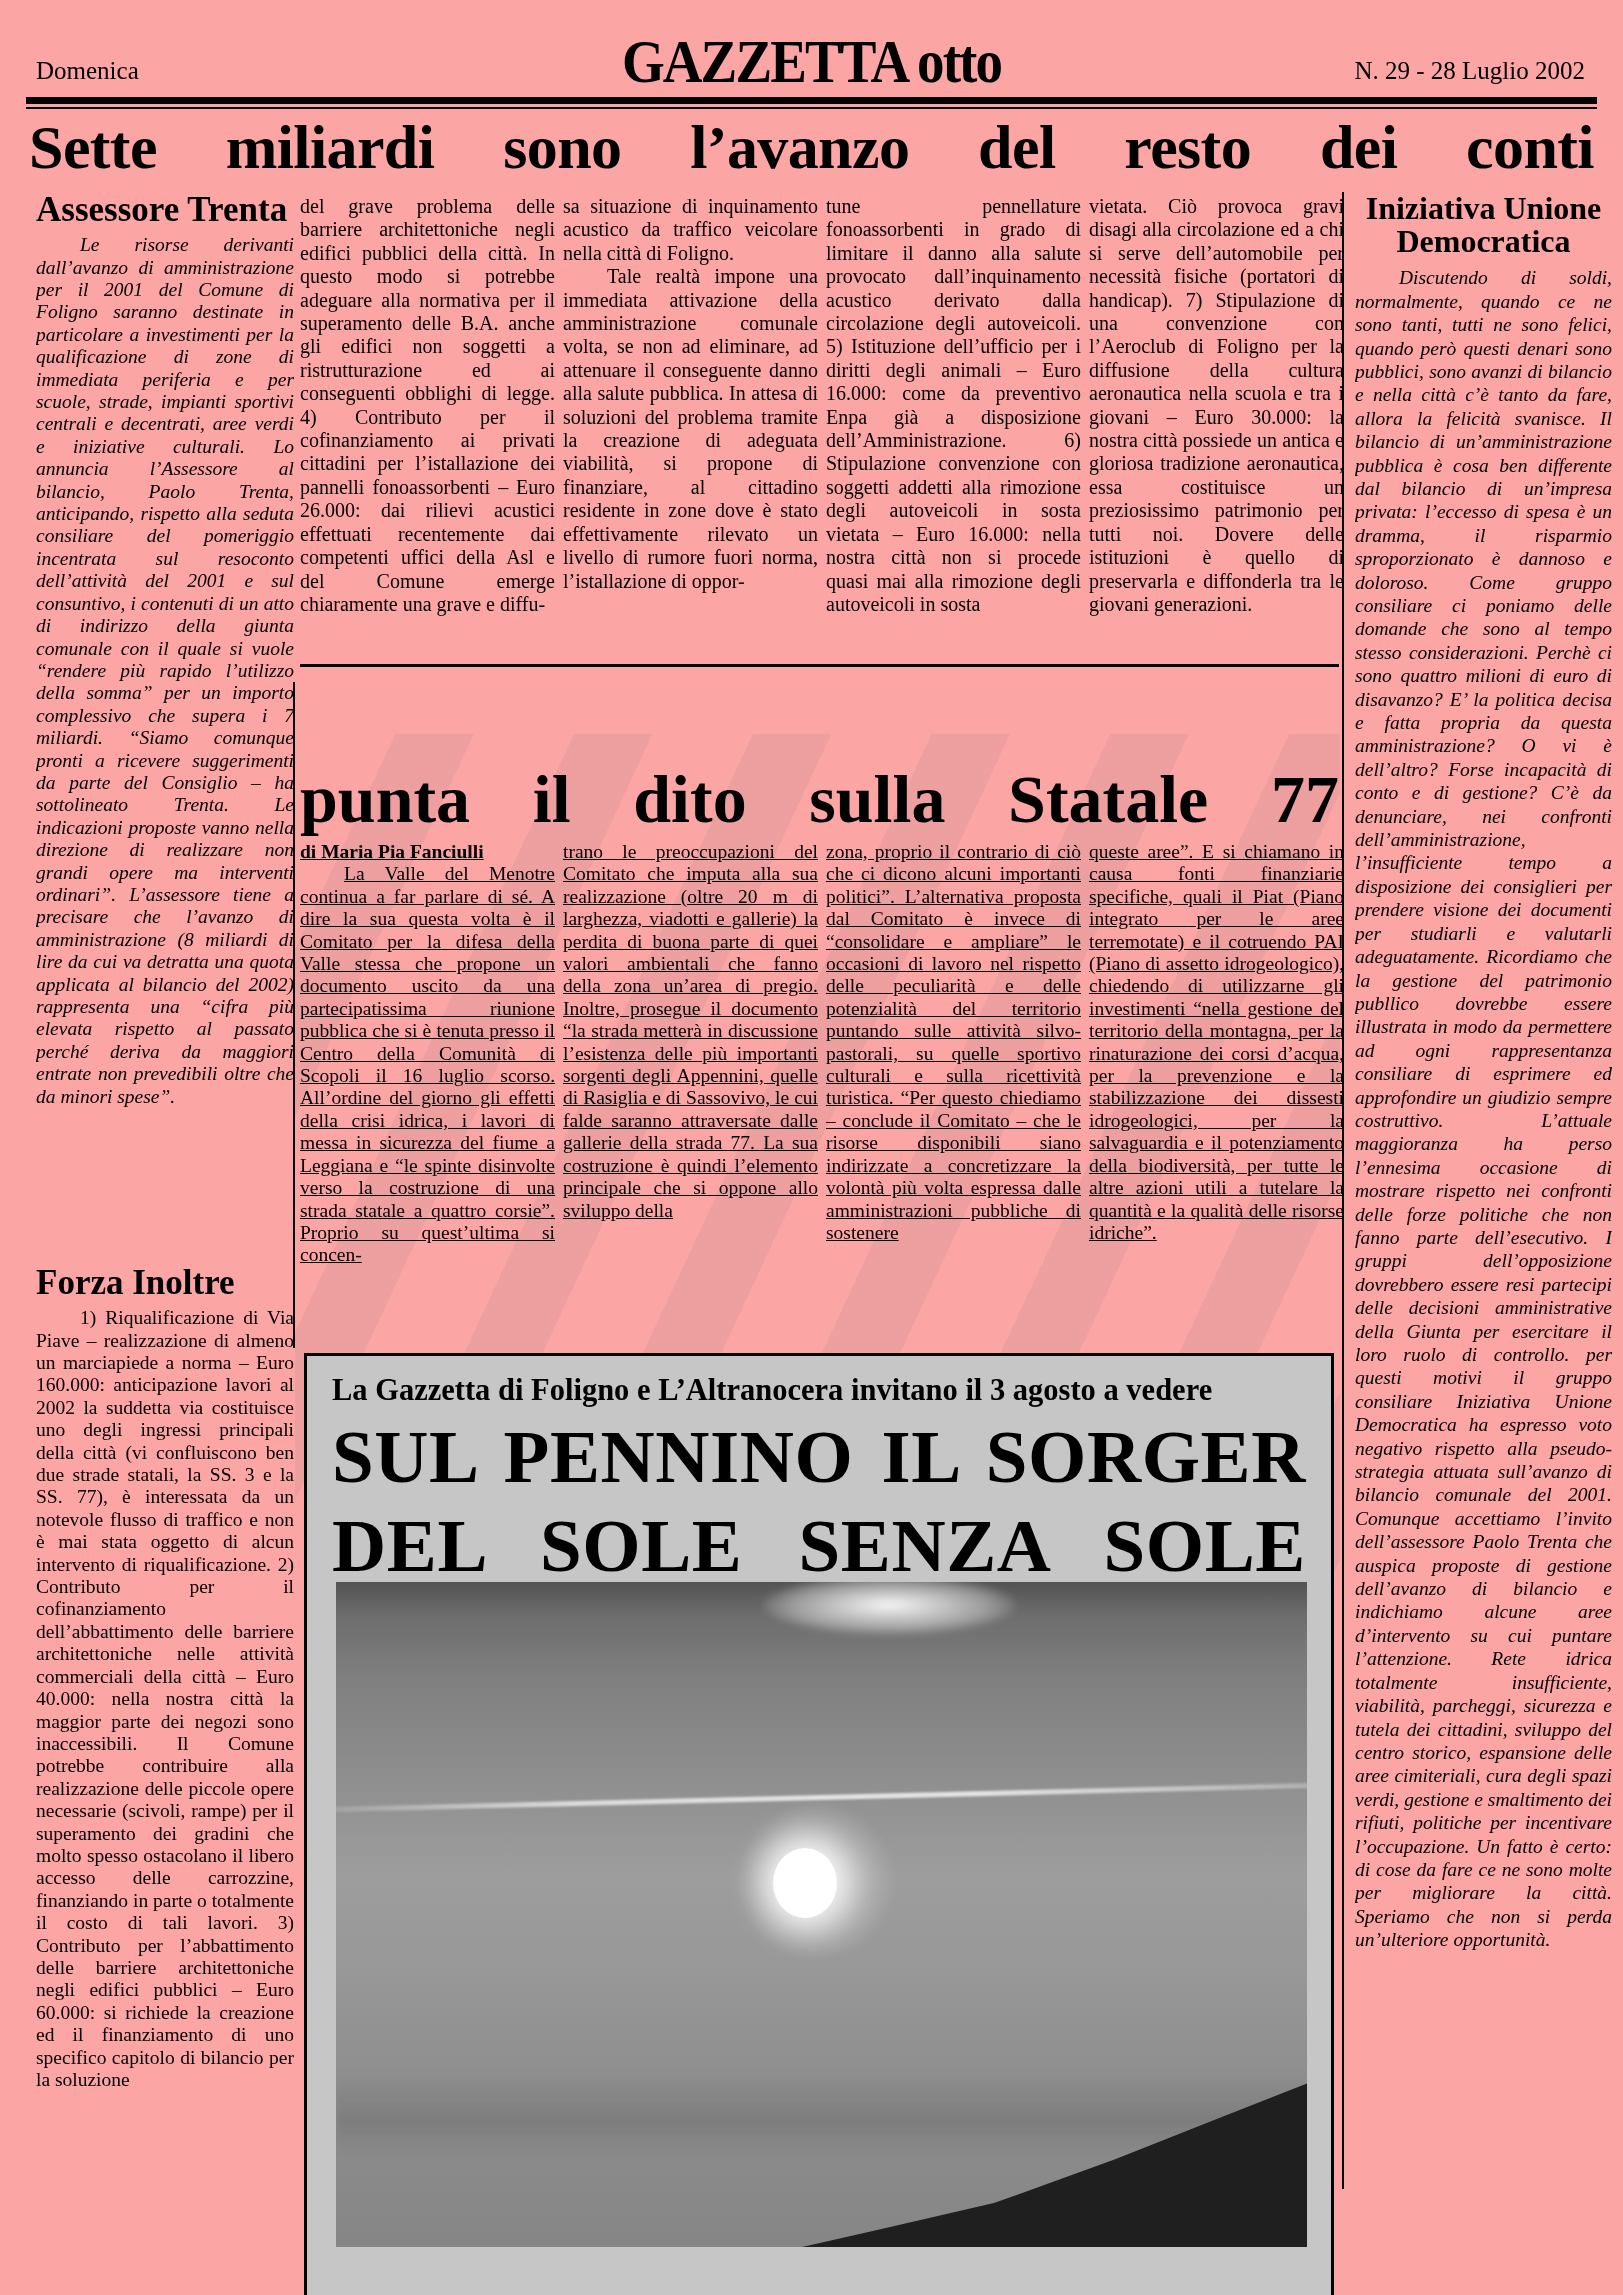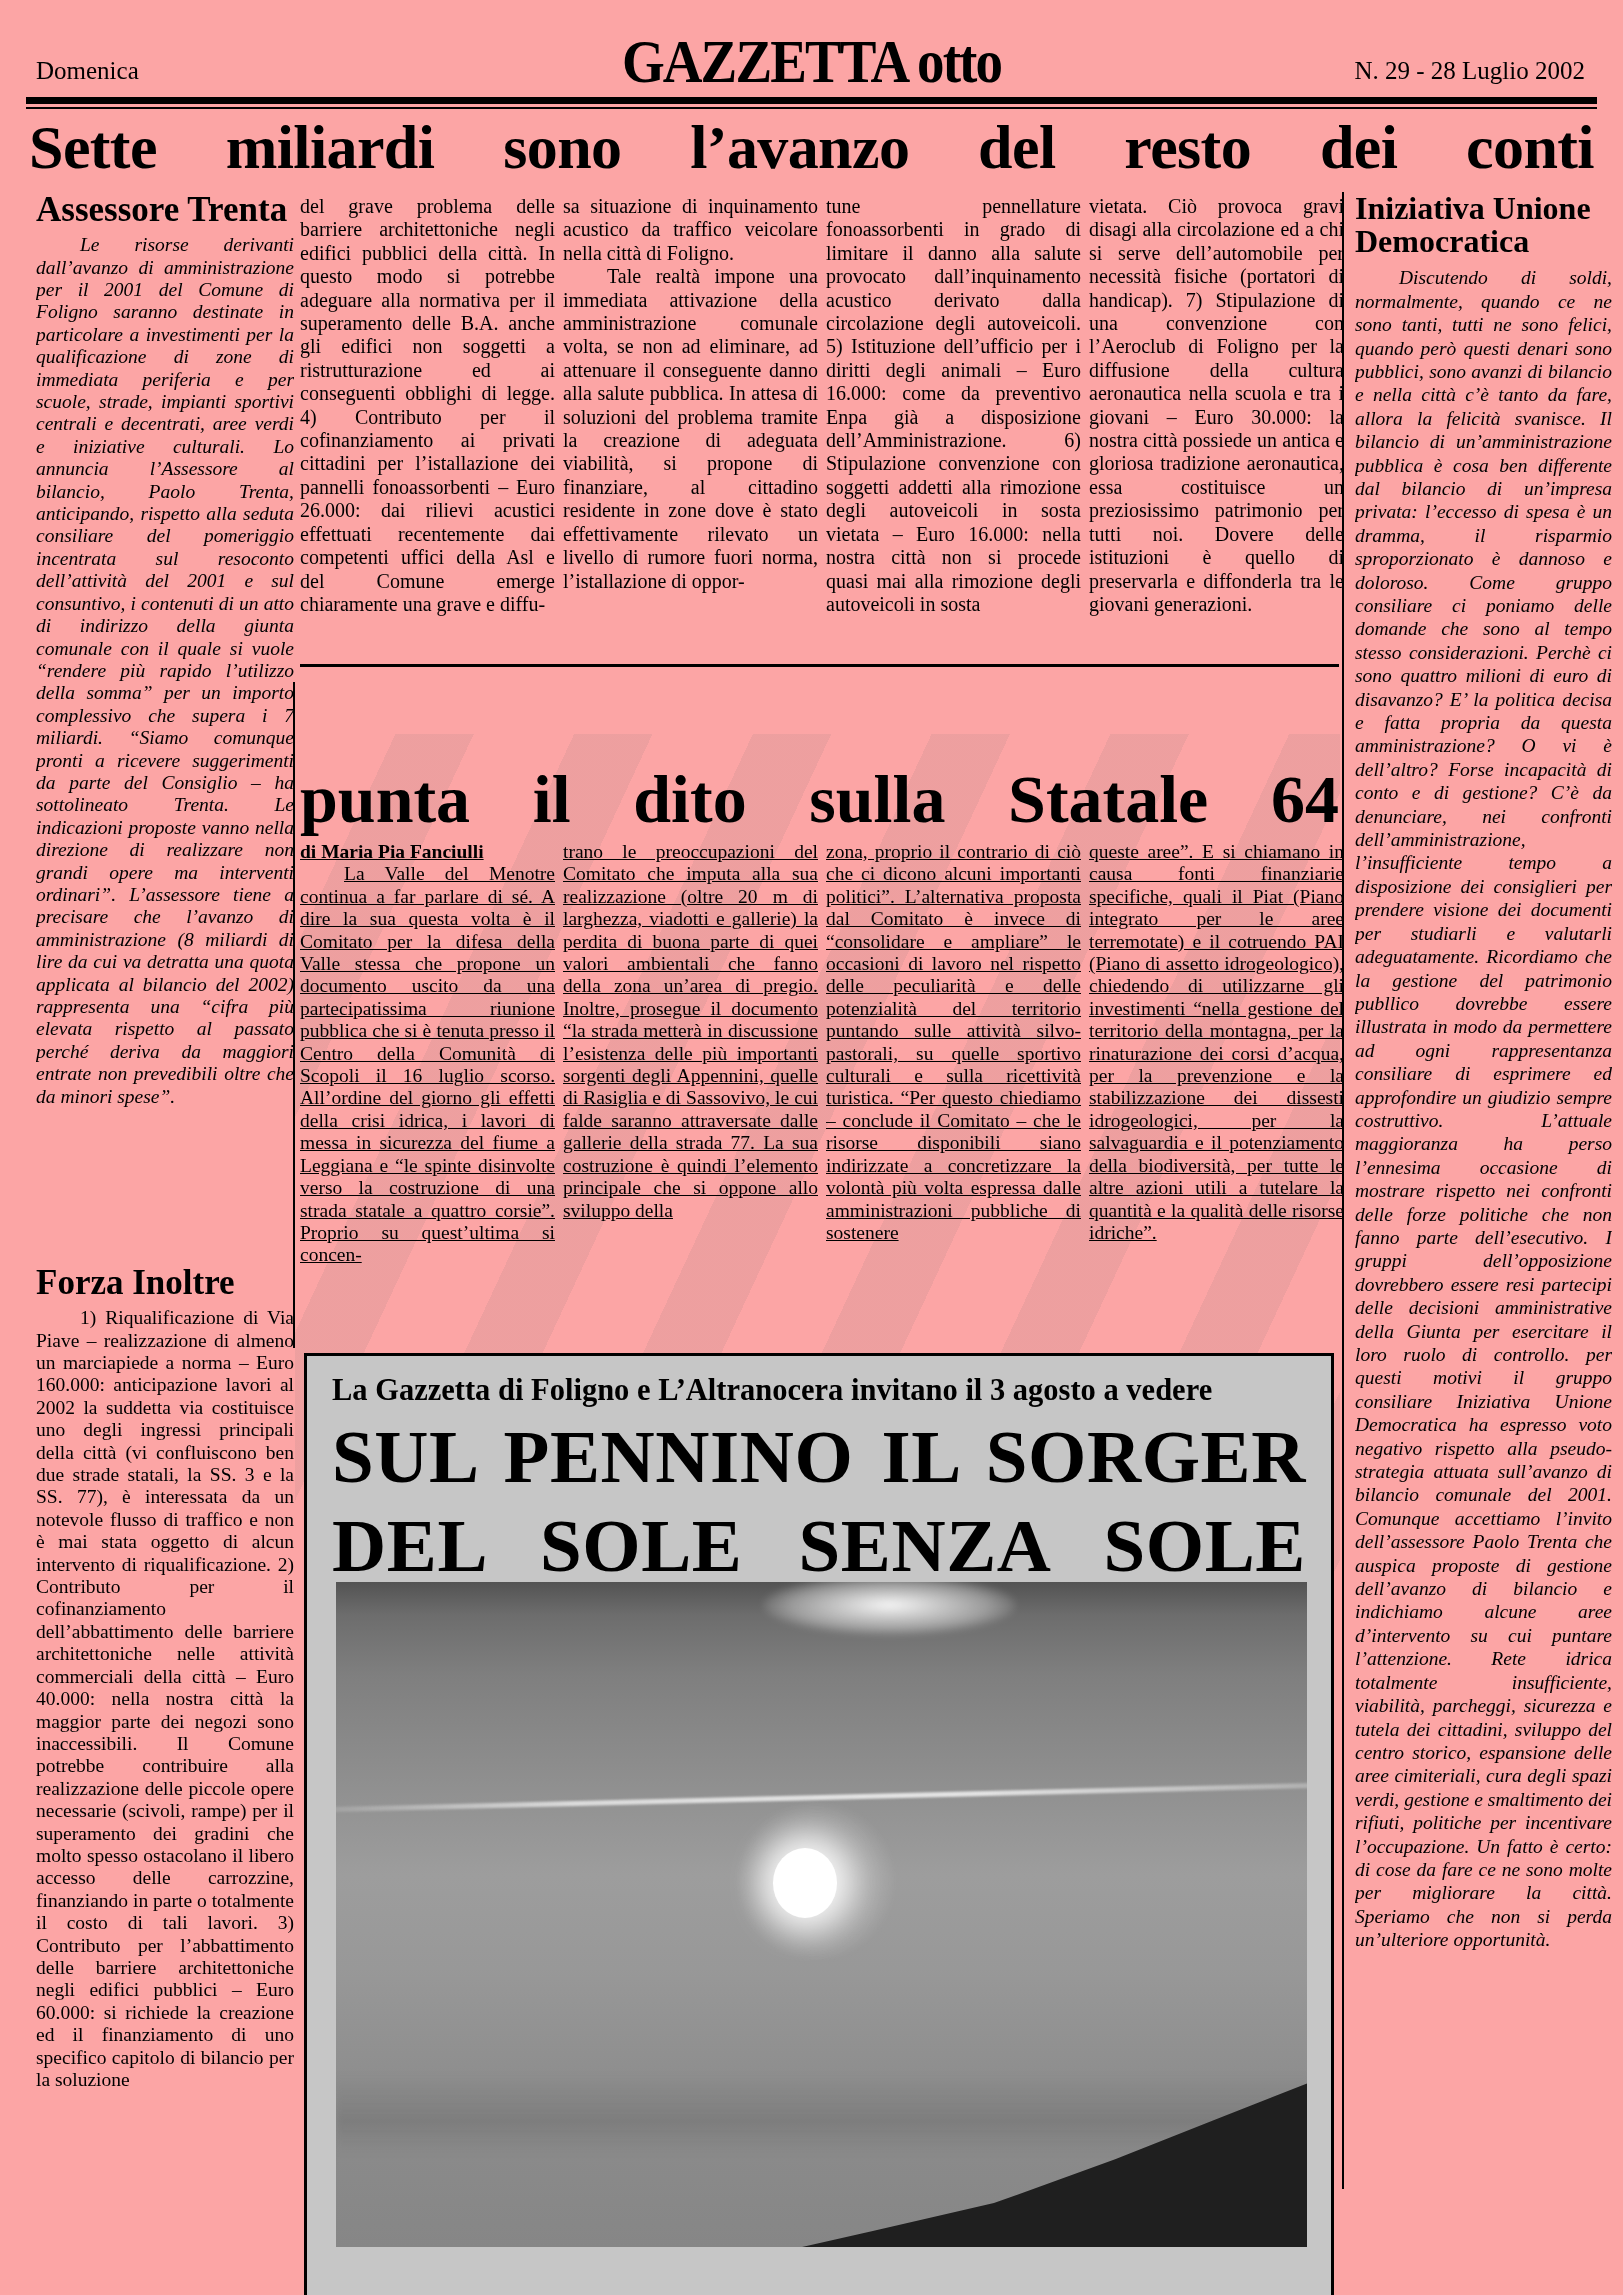--- a/index.html
+++ b/index.html
@@ -62,21 +62,21 @@
            background:radial-gradient(circle,rgba(255,255,255,0.55) 0%,transparent 70%);filter:blur(2.6px);}
   .sun{position:absolute;left:45%;top:40%;width:64px;height:70px;border-radius:50%;background:#fff;
        box-shadow:0 0 30px 13px rgba(255,255,255,0.8);}
   .haze{position:absolute;left:0;top:74%;width:100%;height:12%;
         background:linear-gradient(180deg,transparent,rgba(100,100,100,0.35) 60%,transparent);filter:blur(3.2px);}
   .hill{position:absolute;right:0;bottom:0;width:52%;height:30%;background:#1f1f1f;
         clip-path:polygon(100% 18%,100% 100%,0 100%,14% 92%,38% 78%,62% 56%,82% 36%);}
   
   .vrule-right{position:absolute;left:1342px;top:192px;width:1.9px;height:1997px;background:#000;}
   .rcol{position:absolute;left:1355px;top:192px;width:257px;height:2065px;overflow:hidden;}
-  .rcol h2{font-size:32px;font-weight:bold;margin:0 0 7.8px 0;line-height:1.04;}
+  .rcol h2{font-size:32px;font-weight:bold;margin:0 0 7.8px 0;line-height:1.04;text-align:center;}
   .rcol p{margin:0;font-size:19.5px;line-height:23.4px;text-align:justify;font-style:italic;}
 </style>
 </head>
 <body>
 
 <div class="page">
 
   <div class="day">Domenica</div>
   <div class="masthead">GAZZETTA otto</div>
   <div class="issue">N. 29 - 28 Luglio 2002</div>
@@ -106,21 +106,21 @@
     <p>tune pennellature fonoassorbenti in grado di limitare il danno alla salute provocato dall’inquinamento acustico derivato dalla circolazione degli autoveicoli. 5) Istituzione dell’ufficio per i diritti degli animali – Euro 16.000: come da preventivo Enpa già a disposizione dell’Amministrazione. 6) Stipulazione convenzione con soggetti addetti alla rimozione degli autoveicoli in sosta vietata – Euro 16.000: nella nostra città non si procede quasi mai alla rimozione degli autoveicoli in sosta</p>
   </div>
   <div class="leadcol coltext lc4">
     <p>vietata. Ciò provoca gravi disagi alla circolazione ed a chi si serve dell’automobile per necessità fisiche (portatori di handicap). 7) Stipulazione di una convenzione con l’Aeroclub di Foligno per la diffusione della cultura aeronautica nella scuola e tra i giovani – Euro 30.000: la nostra città possiede un antica e gloriosa tradizione aeronautica, essa costituisce un preziosissimo patrimonio per tutti noi. Dovere delle istituzioni è quello di preservarla e diffonderla tra le giovani generazioni.</p>
   </div>
 
   <div class="hrule-top"></div>
 
   <div class="watermark"></div>
 
-  <div class="men-h men-h2">punta il dito sulla Statale 64</div>
+  <div class="men-h men-h2">punta il dito sulla Statale 77</div>
   <div class="vrule-men"></div>
 
   <div class="mencol lc1">
     <p class="byline">di Maria Pia Fanciulli</p>
     <p class="indent">La Valle del Menotre continua a far parlare di sé. A dire la sua questa volta è il Comitato per la difesa della Valle stessa che propone un documento uscito da una partecipatissima riunione pubblica che si è tenuta presso il Centro della Comunità di Scopoli il 16 luglio scorso. All’ordine del giorno gli effetti della crisi idrica, i lavori di messa in sicurezza del fiume a Leggiana e “le spinte disinvolte verso la costruzione di una strada statale a quattro corsie”. Proprio su quest’ultima si concen-</p>
   </div>
   <div class="mencol lc2">
     <p>trano le preoccupazioni del Comitato che imputa alla sua realizzazione (oltre 20 m di larghezza, viadotti e gallerie) la perdita di buona parte di quei valori ambientali che fanno della zona un’area di pregio. Inoltre, prosegue il documento “la strada metterà in discussione l’esistenza delle più importanti sorgenti degli Appennini, quelle di Rasiglia e di Sassovivo, le cui falde saranno attraversate dalle gallerie della strada 77. La sua costruzione è quindi l’elemento principale che si oppone allo sviluppo della</p>
   </div>
   <div class="mencol lc3">

